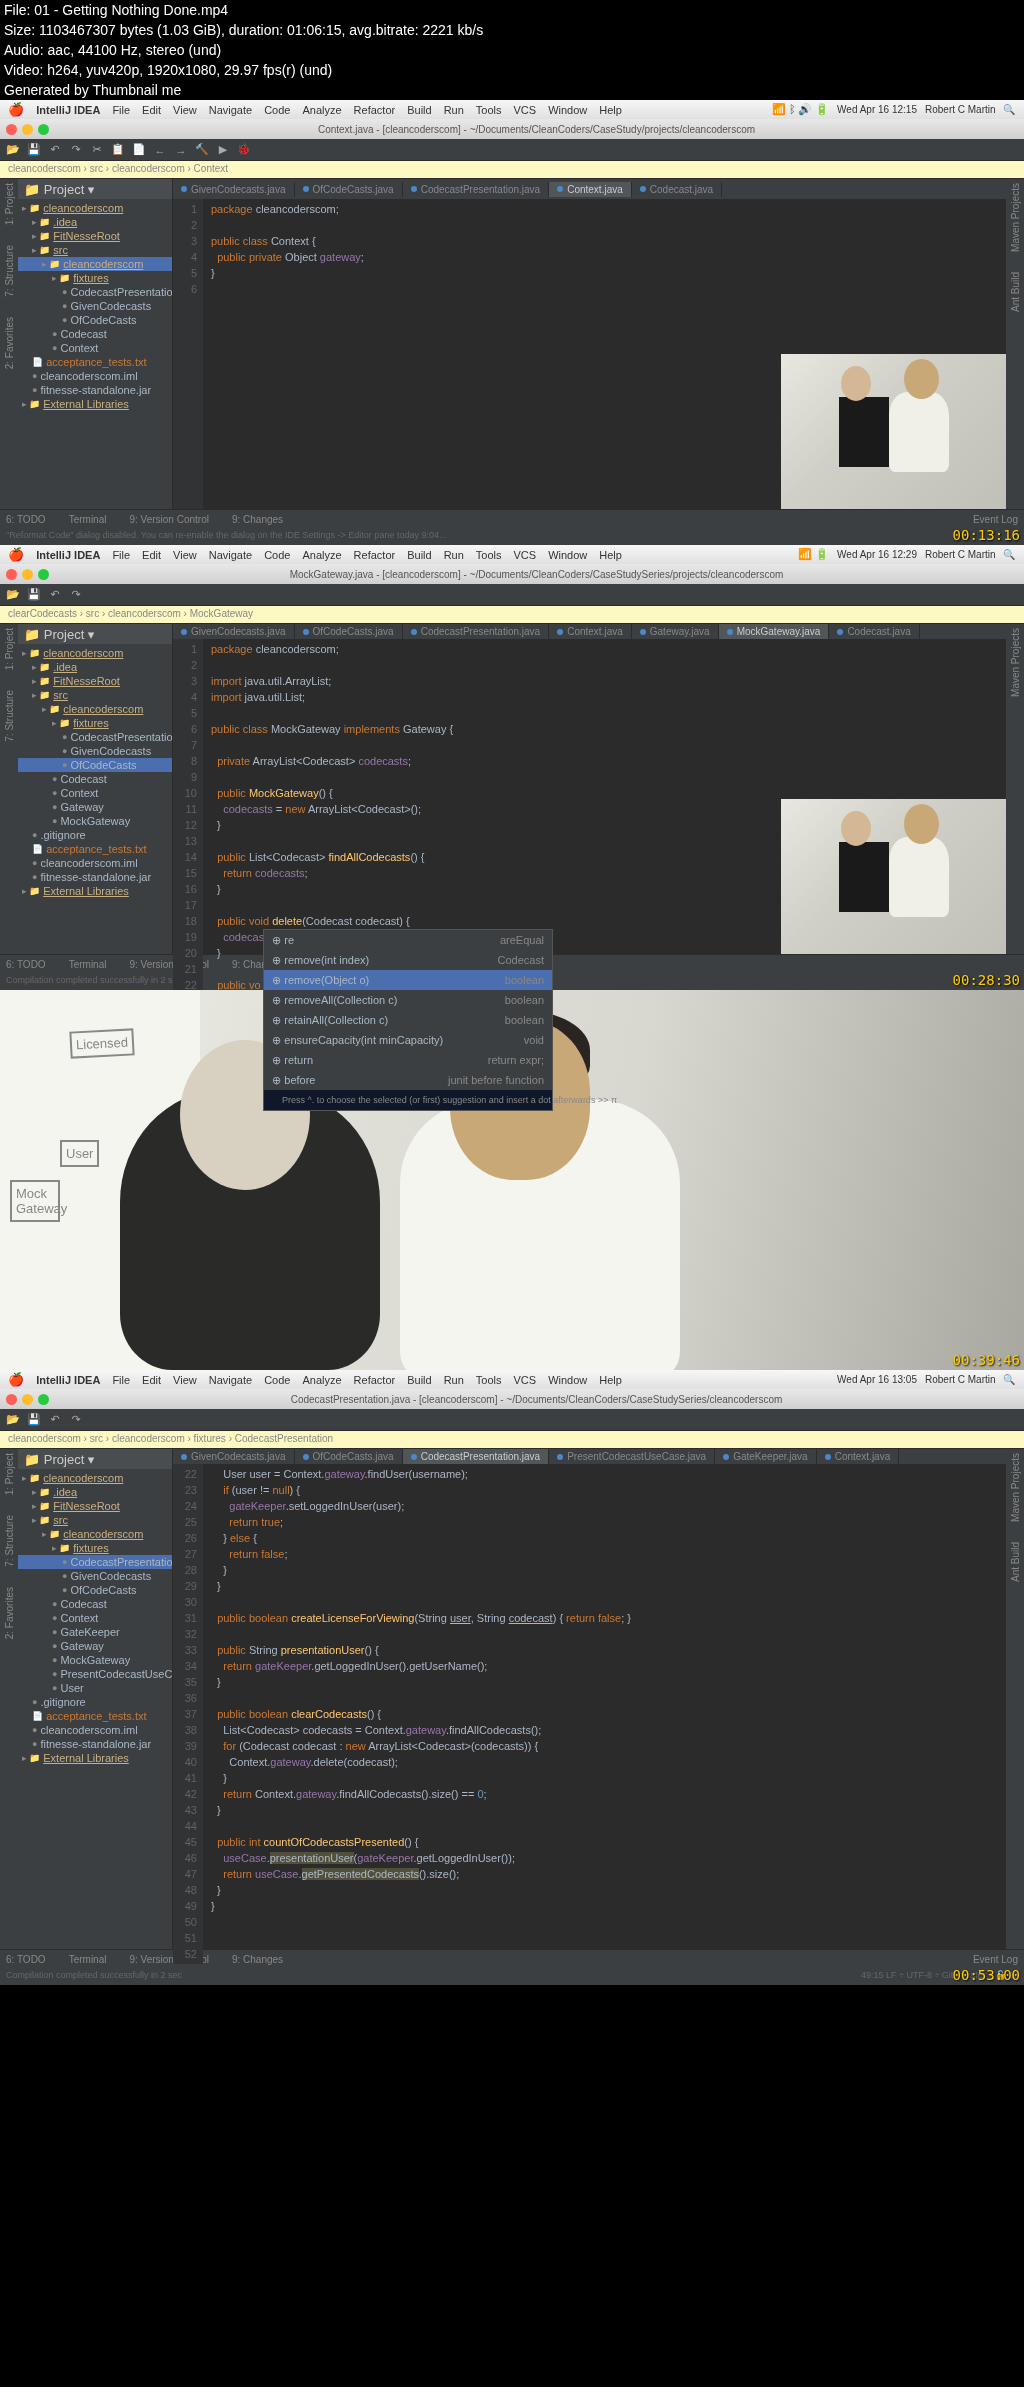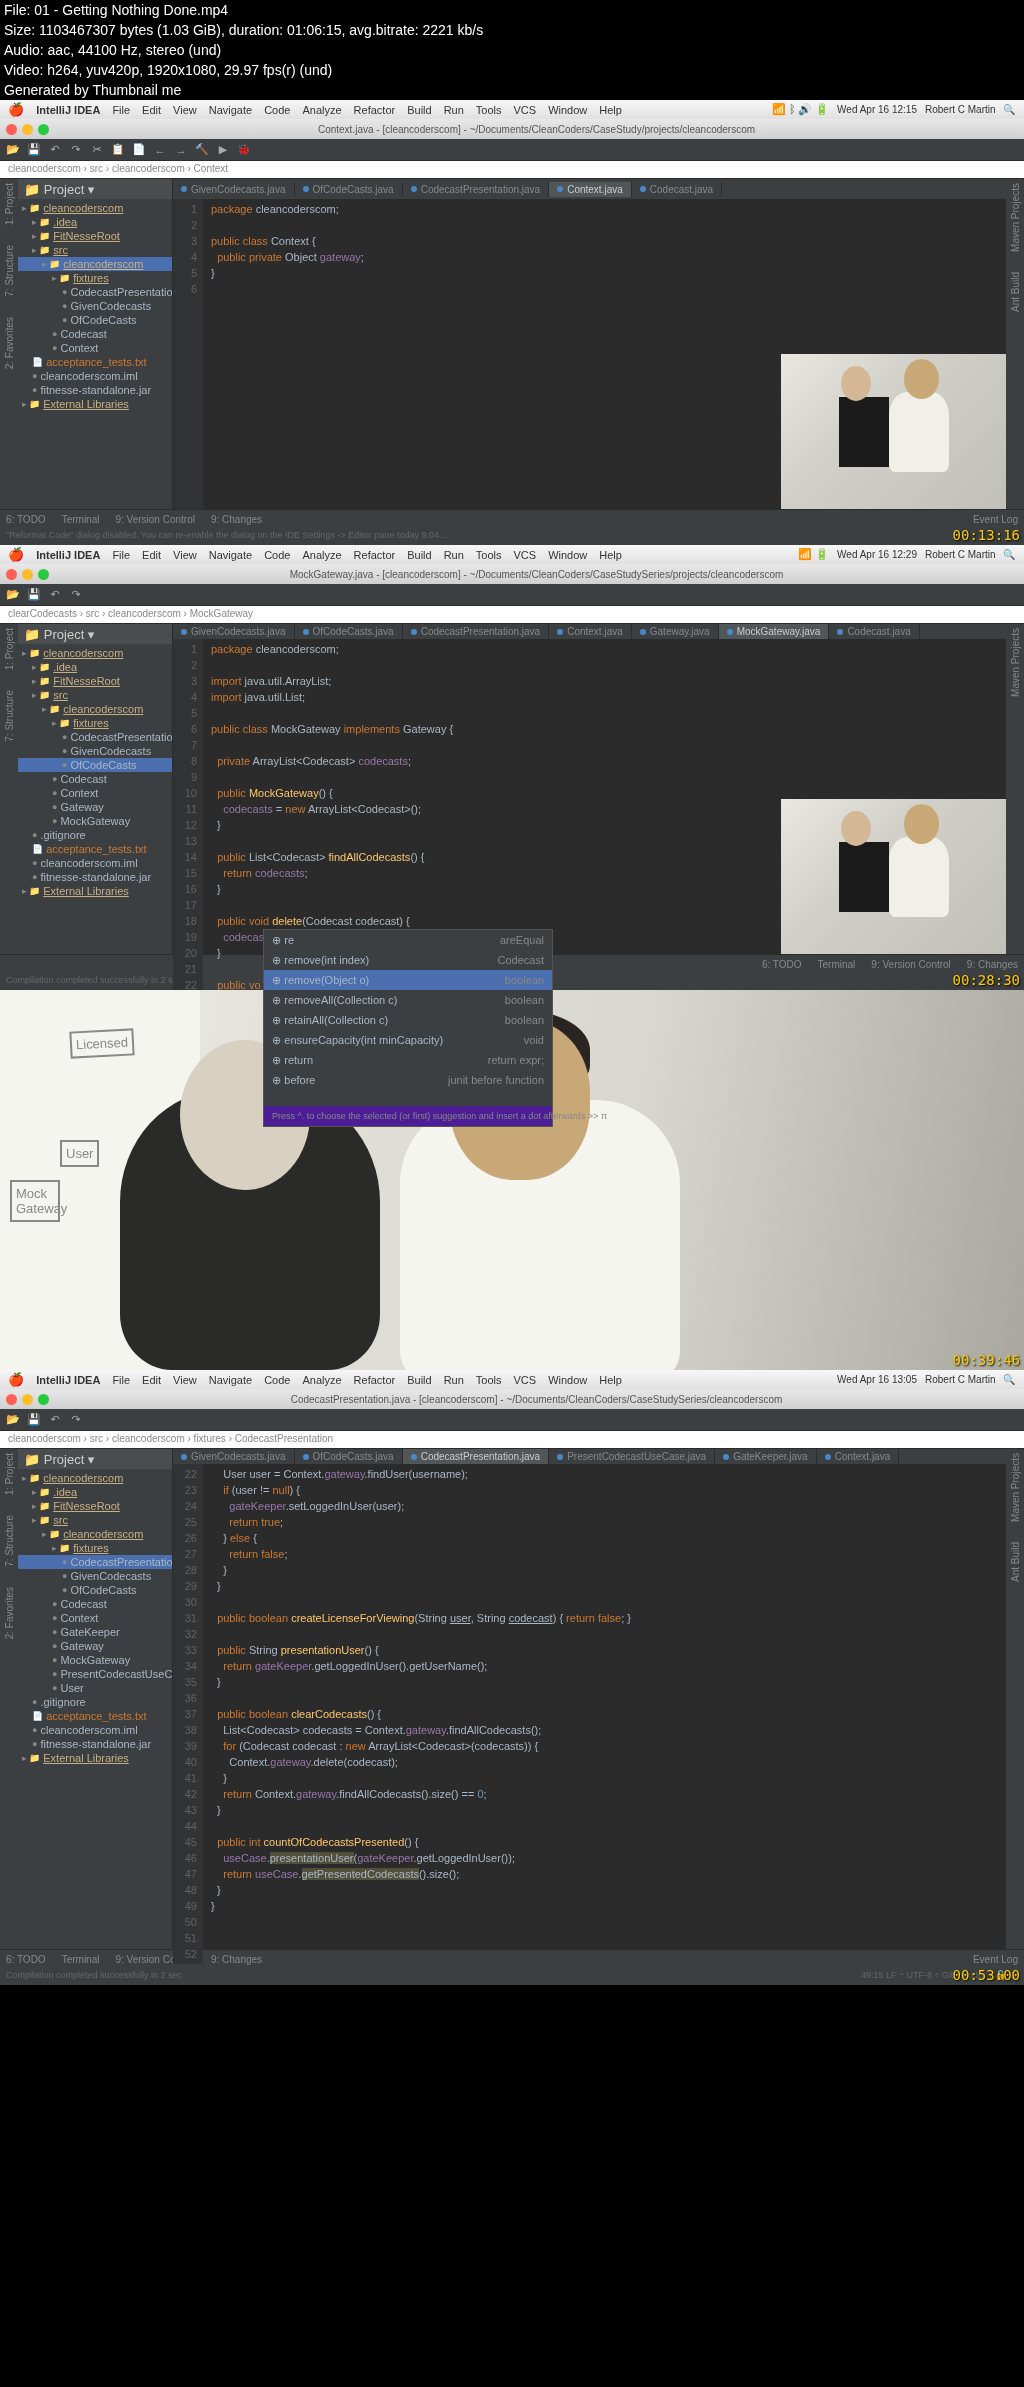--- a/index.html
+++ b/index.html
@@ -14,21 +14,21 @@
 .mac-icon { font-size: 11px; color: #555; }
 .window-chrome { height: 20px; background: linear-gradient(#e8e8e8, #d0d0d0); display: flex; align-items: center; padding: 0 6px; gap: 6px; }
 .traffic-lights { display: flex; gap: 5px; }
 .traffic-light { width: 11px; height: 11px; border-radius: 50%; }
 .tl-red { background: #ff5f56; }
 .tl-yellow { background: #ffbd2e; }
 .tl-green { background: #27c93f; }
 .window-title { flex: 1; text-align: center; font-size: 10px; color: #555; }
 .toolbar { height: 22px; background: #3c3f41; display: flex; align-items: center; padding: 0 4px; gap: 3px; border-bottom: 1px solid #2b2b2b; }
 .toolbar-btn { width: 18px; height: 18px; display: flex; align-items: center; justify-content: center; color: #aaa; font-size: 11px; }
-.breadcrumb { height: 18px; background: #ffffff; padding: 2px 8px; font-size: 10px; color: #888; border-bottom: 1px solid #2b2b2b; }
+.breadcrumb { height: 18px; background: #fef9c3; padding: 2px 8px; font-size: 10px; color: #888; border-bottom: 1px solid #2b2b2b; }
 .ide-body { display: flex; height: 330px; }
 .sidebar-tabs { width: 18px; background: #3c3f41; display: flex; flex-direction: column; align-items: center; padding-top: 4px; gap: 20px; }
 .sidebar-tab { writing-mode: vertical-rl; transform: rotate(180deg); font-size: 10px; color: #888; }
 .project-panel { width: 155px; background: #3c3f41; border-right: 1px solid #2b2b2b; overflow: hidden; }
 .panel-header { height: 20px; background: #4a4d4f; padding: 2px 6px; font-size: 13px; color: #ccc; display: flex; align-items: center; }
 .tree { padding: 2px 0; font-size: 11px; }
 .tree-item { padding: 1px 4px; color: #bbb; white-space: nowrap; display: flex; align-items: center; gap: 3px; }
 .tree-item.selected { background: #4b6eaf; color: #fff; }
 .tree-indent-1 { padding-left: 14px; }
 .tree-indent-2 { padding-left: 24px; }
@@ -45,33 +45,33 @@
 .tab-dot { width: 6px; height: 6px; border-radius: 50%; }
 .dot-blue { background: #4a88c7; }
 .editor-content { flex: 1; display: flex; font-family: "Monaco", monospace; font-size: 11px; line-height: 16px; }
 .gutter { width: 30px; background: #313335; color: #606366; text-align: right; padding: 2px 6px 2px 2px; }
 .code { flex: 1; padding: 2px 8px; color: #a9b7c6; white-space: pre; position: relative; }
 .kw { color: #cc7832; }
 .fn { color: #ffc66d; }
 .field { color: #9876aa; }
 .num { color: #6897bb; }
 .right-tabs { width: 18px; background: #3c3f41; display: flex; flex-direction: column; align-items: center; padding-top: 4px; gap: 20px; }
-.bottom-bar { height: 20px; background: #3c3f41; display: flex; align-items: center; font-size: 10px; color: #888; padding: 0 6px; gap: 16px; border-top: 1px solid #2b2b2b; justify-content: flex-end; }
+.bottom-bar { height: 20px; background: #3c3f41; display: flex; align-items: center; font-size: 10px; color: #888; padding: 0 6px; gap: 23px; border-top: 1px solid #2b2b2b; }
 .status-bar { height: 16px; background: #3c3f41; font-size: 9px; color: #666; padding: 1px 6px; display: flex; justify-content: space-between; }
 .pip { position: absolute; right: 0; width: 225px; background: #ddd; }
 .pip-img { width: 100%; height: 100%; background: linear-gradient(135deg, #e8e8e0 0%, #d0d0c8 40%, #c0c0b8 100%); display: flex; align-items: center; justify-content: center; position: relative; }
 .person1 { width: 50px; height: 70px; background: #1a1a1a; left: 50px; top: 30px; }
 .person2 { width: 60px; height: 80px; background: #f0f0e8; left: 110px; top: 25px; border-radius: 30% 30% 10% 10%; }
 .head1 { position: absolute; width: 30px; height: 35px; background: #d4b896; border-radius: 50%; left: 60px; top: 12px; }
 .head2 { position: absolute; width: 35px; height: 40px; background: #c9a878; border-radius: 50%; left: 123px; top: 5px; }
 .timestamp { position: absolute; bottom: 2px; right: 4px; color: #ffcc00; font-size: 14px; font-family: monospace; text-shadow: 1px 1px 2px #000; }
 .autocomplete { position: absolute; background: #3c3f41; border: 1px solid #555; font-size: 11px; z-index: 10; }
 .ac-row { padding: 2px 8px; display: flex; justify-content: space-between; }
 .ac-row.selected { background: #4b6eaf; }
-.ac-hint { padding: 2px 8px; font-size: 9px; color: #888; background: #4c1d95; margin-top: 16px; }
+.ac-hint { padding: 2px 18px; font-size: 9px; color: #888; background: #0f172a; }
 .photo-full { width: 1024px; height: 380px; background: linear-gradient(100deg, #f0f0e8 0%, #e0e0d8 30%, #d8d8d0 60%, #a8a8a0 100%); position: relative; overflow: hidden; }
 .whiteboard { position: absolute; left: 0; top: 0; width: 200px; height: 380px; background: #f5f5f0; }
 .wb-box { position: absolute; border: 2px solid #888; font-size: 13px; color: #888; padding: 4px; }
 .big-person1 { position: absolute; left: 120px; top: 100px; width: 260px; height: 280px; background: #2a2a28; border-radius: 40% 40% 20% 20%; }
 .big-head1 { position: absolute; left: 180px; top: 50px; width: 130px; height: 150px; background: #e8d8c0; border-radius: 50%; }
 .big-person2 { position: absolute; left: 400px; top: 110px; width: 280px; height: 280px; background: #f5f5f0; border-radius: 30% 30% 10% 10%; }
 .big-head2 { position: absolute; left: 450px; top: 30px; width: 140px; height: 160px; background: #c9a878; border-radius: 45%; }
 .hair2 { position: absolute; left: 450px; top: 20px; width: 140px; height: 80px; background: #2a2520; border-radius: 50% 50% 30% 30%; }
 </style>
 </head>

